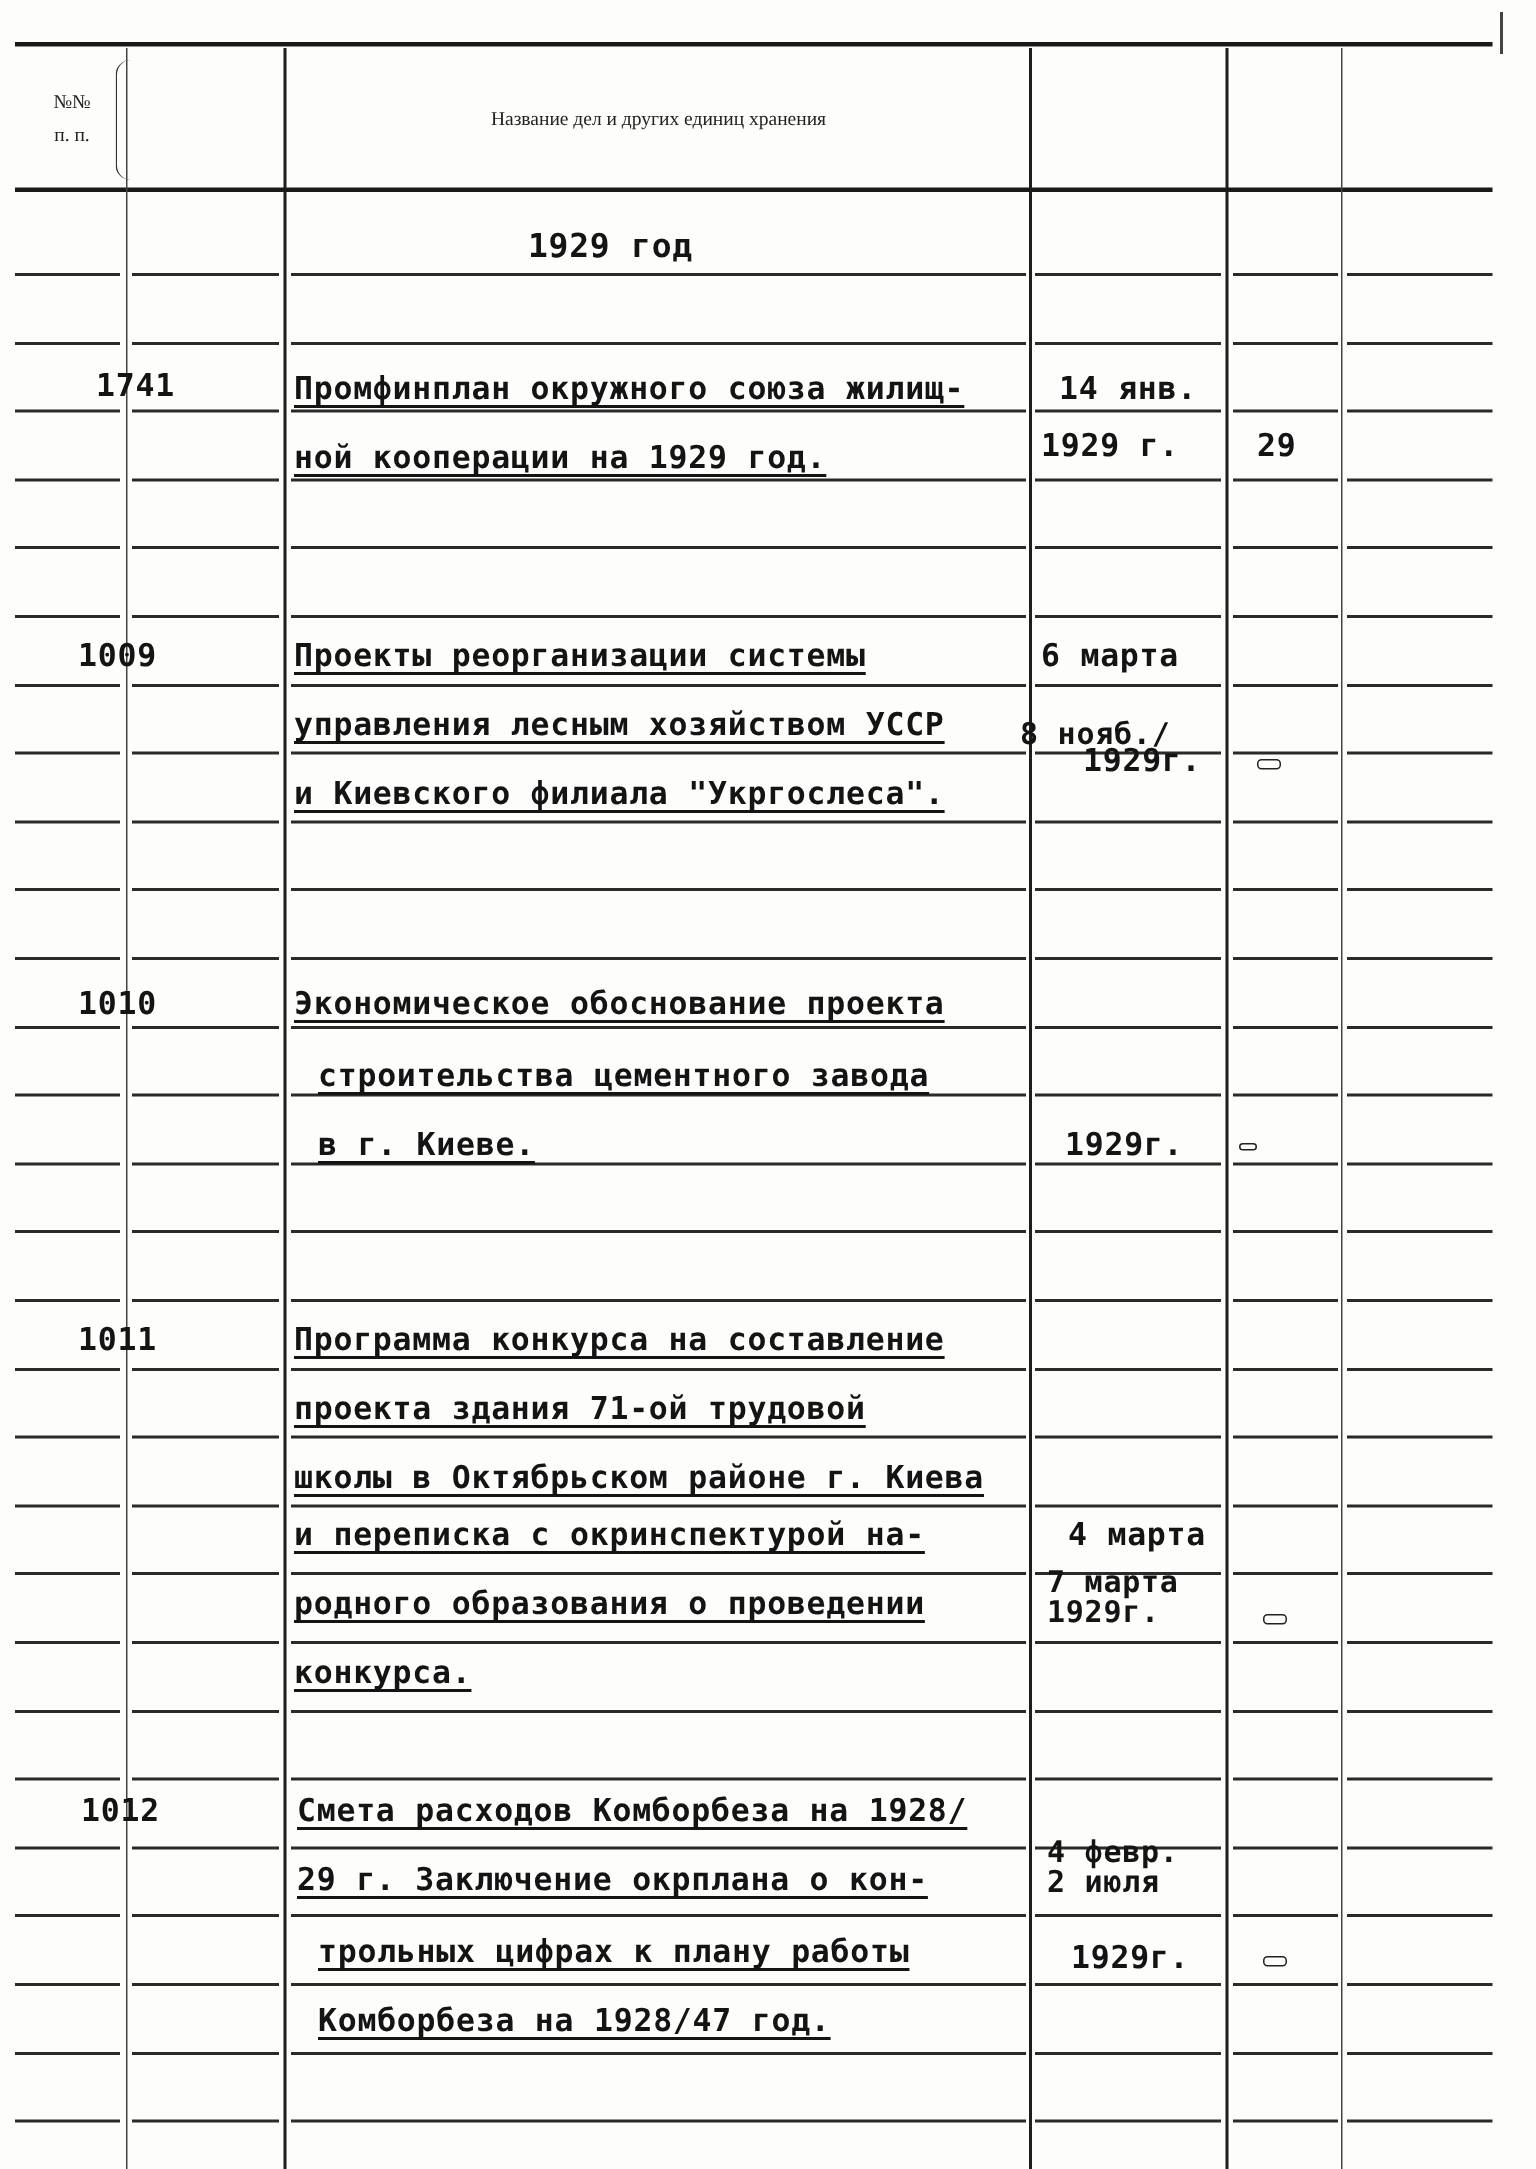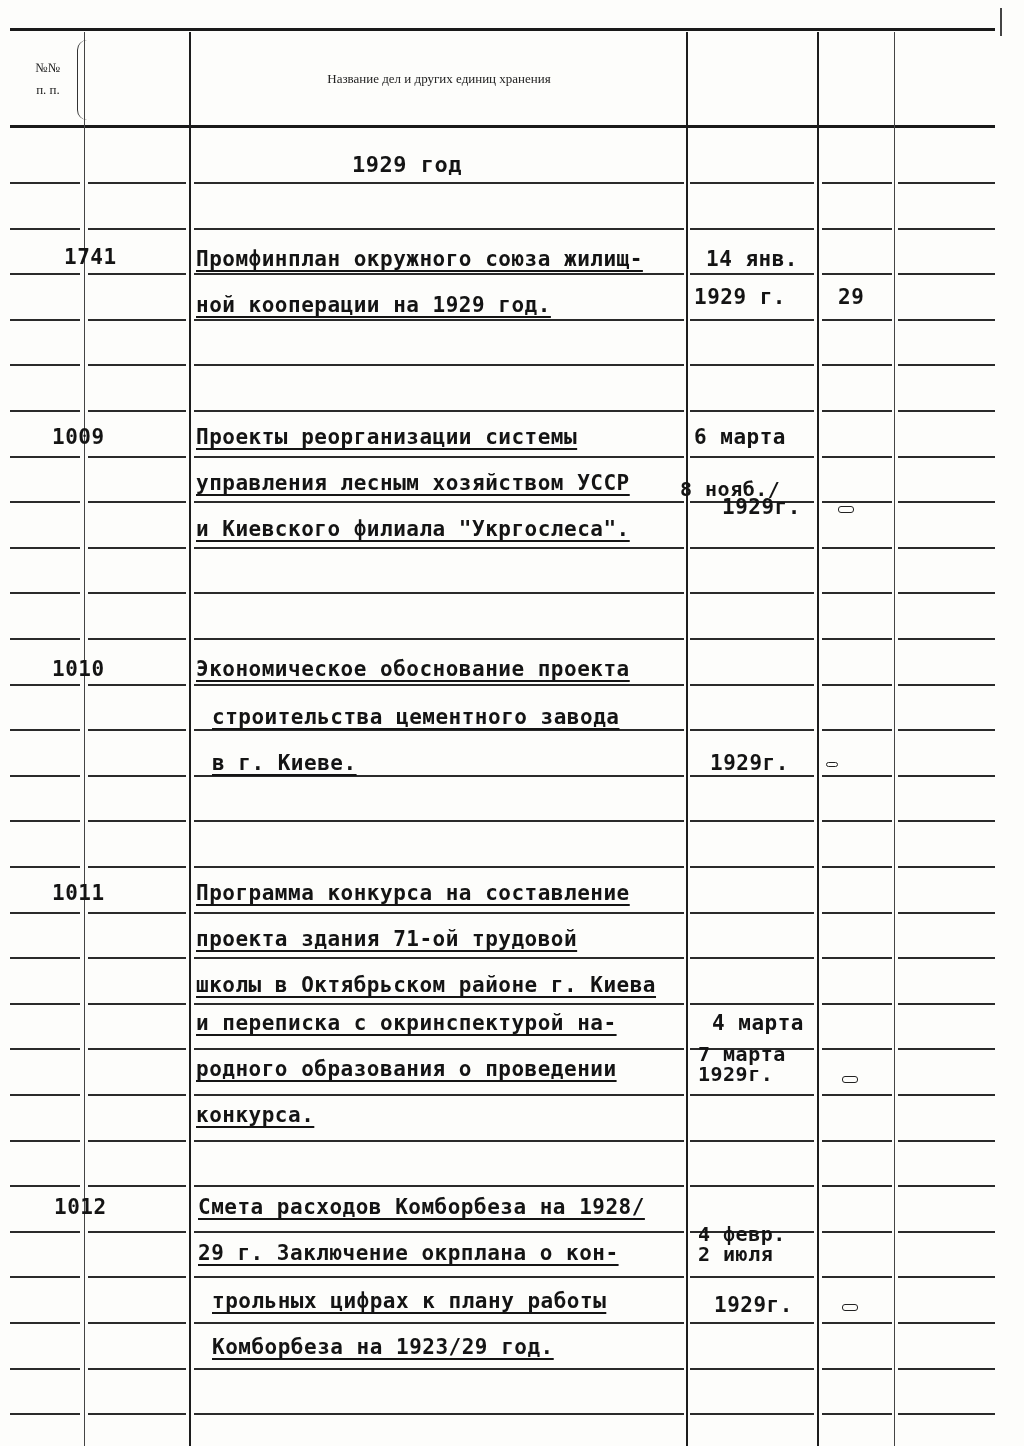--- a/index.html
+++ b/index.html
@@ -265,19 +265,19 @@
     <div class="t small" style="left:698px;top:1044px;line-height:20px;">7 марта</div>
     <div class="t small" style="left:698px;top:1064px;line-height:20px;">1929г.</div>
     <div class="dash" style="left:842px;top:1076px;"></div>
   </div>
 
   <div>
     <div class="t" style="left:54px;top:1194px;">1012</div>
     <div class="t ul" style="left:198px;top:1194px;">Смета расходов Комборбеза на 1928/</div>
     <div class="t ul" style="left:198px;top:1240px;">29 г. Заключение окрплана о кон-</div>
     <div class="t ul" style="left:212px;top:1288px;">трольных цифрах к плану работы</div>
-    <div class="t ul" style="left:212px;top:1334px;">Комборбеза на 1923/29 год.</div>
+    <div class="t ul" style="left:212px;top:1334px;">Комборбеза на 1928/47 год.</div>
     <div class="t small" style="left:698px;top:1224px;line-height:20px;">4 февр.</div>
     <div class="t small" style="left:698px;top:1244px;line-height:20px;">2 июля</div>
     <div class="t" style="left:714px;top:1292px;">1929г.</div>
     <div class="dash" style="left:842px;top:1304px;"></div>
   </div>
 </div>
 
 </body></html>

